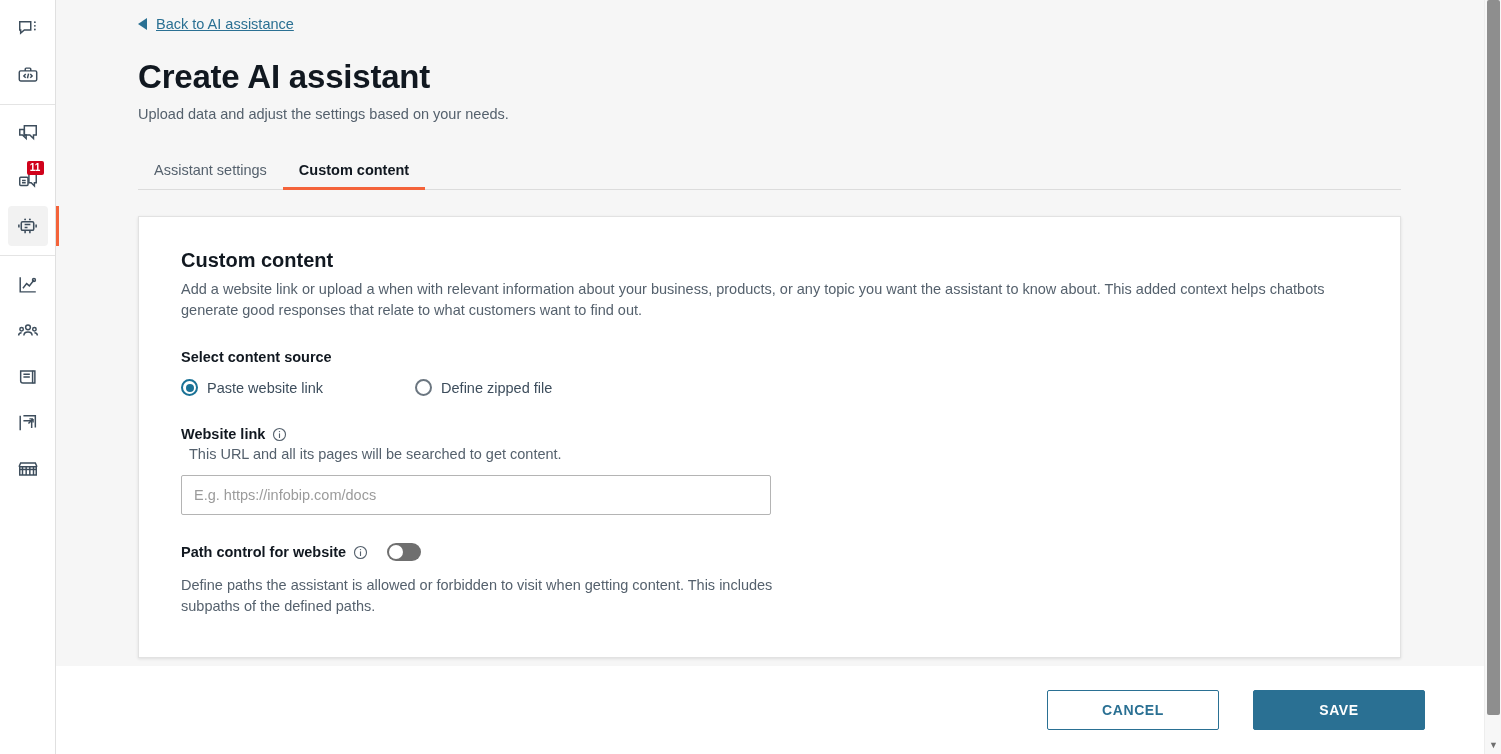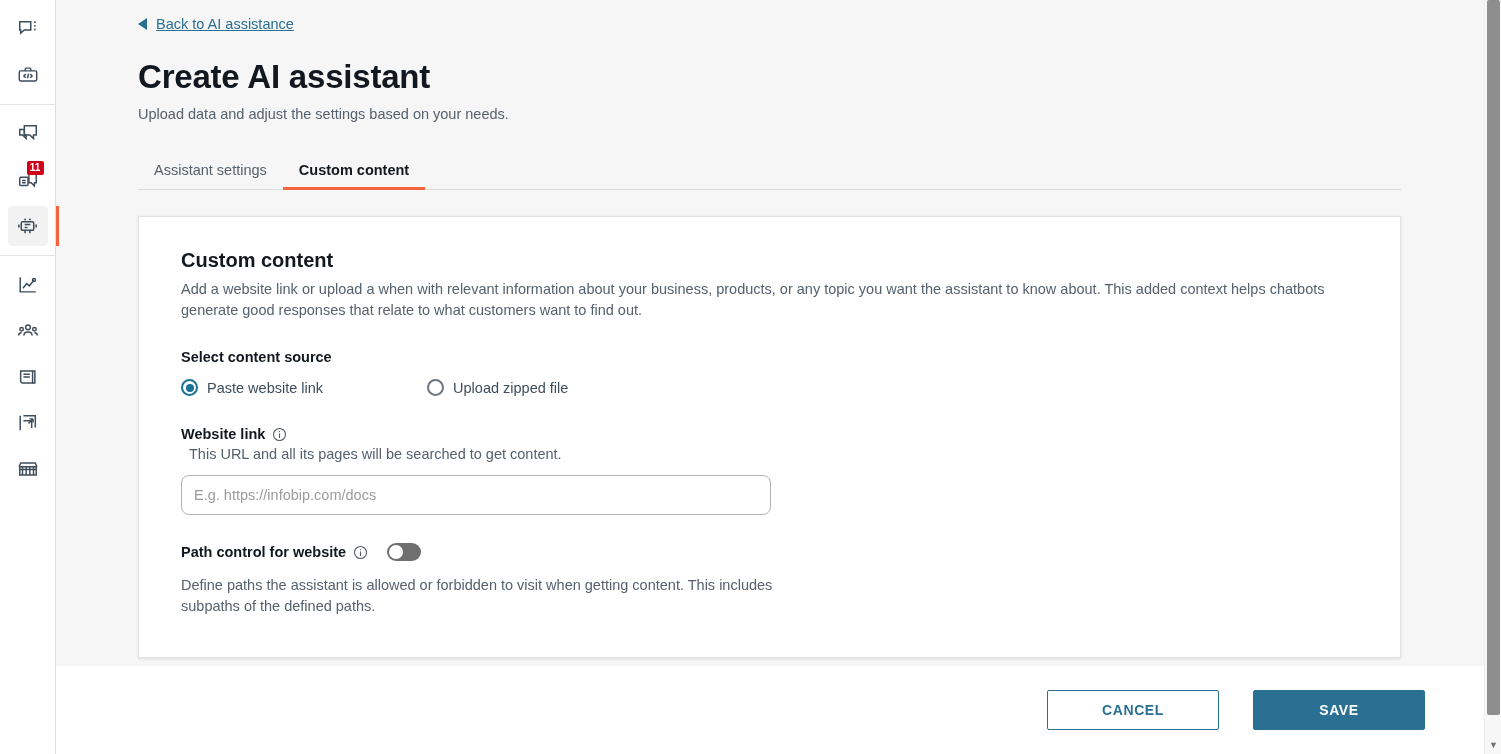--- a/index.html
+++ b/index.html
@@ -200,21 +200,21 @@
   }
   .field-label {
     font-size: 14.5px;
     font-weight: bold;
     color: #111820;
     margin: 0 0 14px 0;
   }
   .radio-row {
     display: flex;
     align-items: center;
-    gap: 12px;
+    gap: 0px;
     margin-bottom: 30px;
   }
   .radio-opt {
     display: flex; align-items: center;
     gap: 9px;
     cursor: pointer;
     font-size: 14.5px;
     color: #3d4d5c;
   }
   .radio-opt + .radio-opt { margin-left: 92px; }
@@ -249,21 +249,21 @@
   }
   .help-text {
     font-size: 14.5px;
     color: #55616d;
     margin: 0 0 13px 8px;
   }
   .text-input {
     width: 590px;
     height: 40px;
     border: 1px solid #b4b4b4;
-    border-radius: 8px;
+    border-radius: 2px;
     padding: 0 12px;
     font-size: 14.5px;
     font-family: "Liberation Sans", sans-serif;
     color: #111820;
     background: #fff;
     outline: none;
   }
   .text-input::placeholder { color: #9b9b9b; }
 
   .path-row {
@@ -499,21 +499,21 @@
 
           <div class="field-label">Select content source</div>
 
           <div class="radio-row">
             <label class="radio-opt">
               <span class="radio checked"></span>
               <span>Paste website link</span>
             </label>
             <label class="radio-opt">
               <span class="radio"></span>
-              <span>Upload zipped file</span>
+              <span>Define zipped file</span>
             </label>
           </div>
 
           <div class="sub-label-row">
             <span class="sub-label">Website link</span>
             <span class="info-icon">
               <svg width="15" height="15" viewBox="0 0 16 16" fill="none" stroke="#55616d" stroke-width="1.2">
                 <circle cx="8" cy="8" r="6.4"></circle>
                 <path d="M8 7.2v4" stroke-linecap="round"></path>
                 <circle cx="8" cy="4.9" r=".75" fill="#55616d" stroke="none"></circle>

